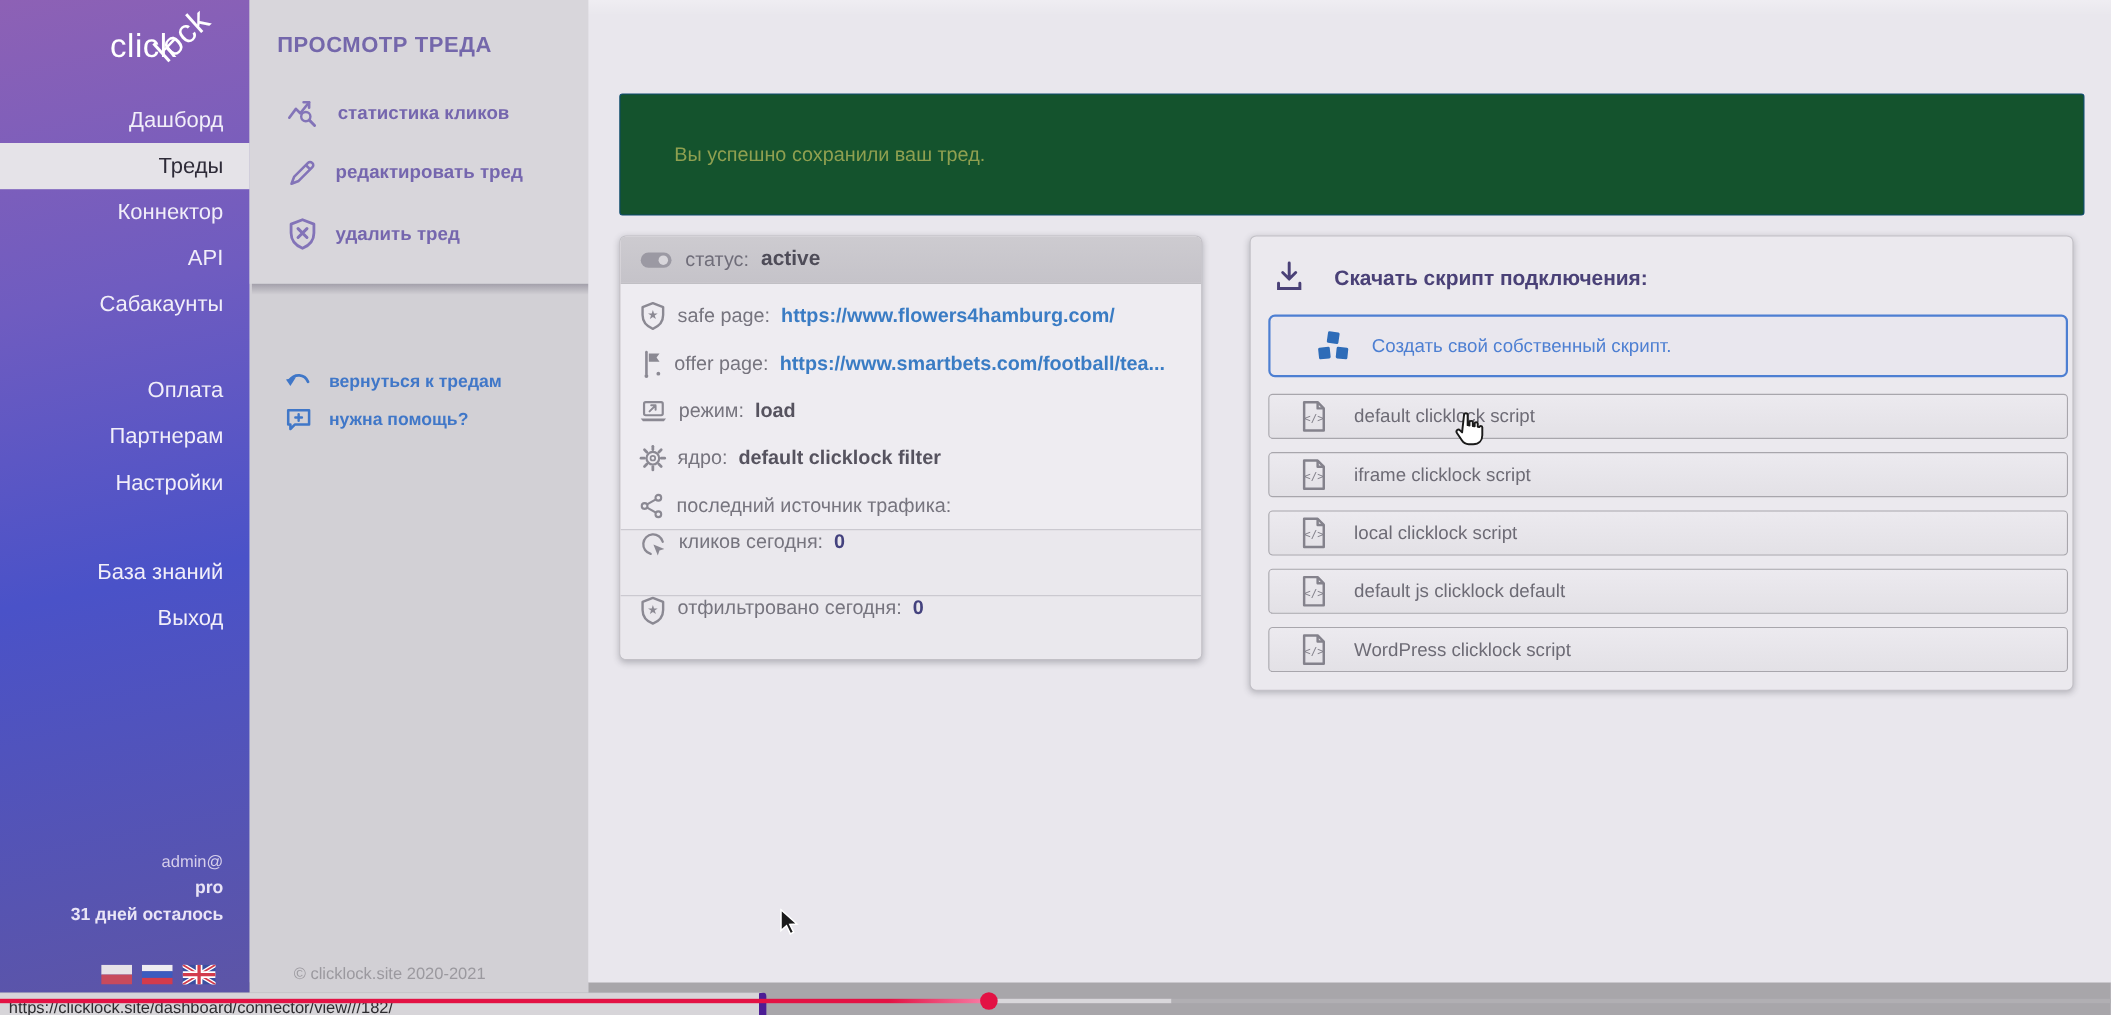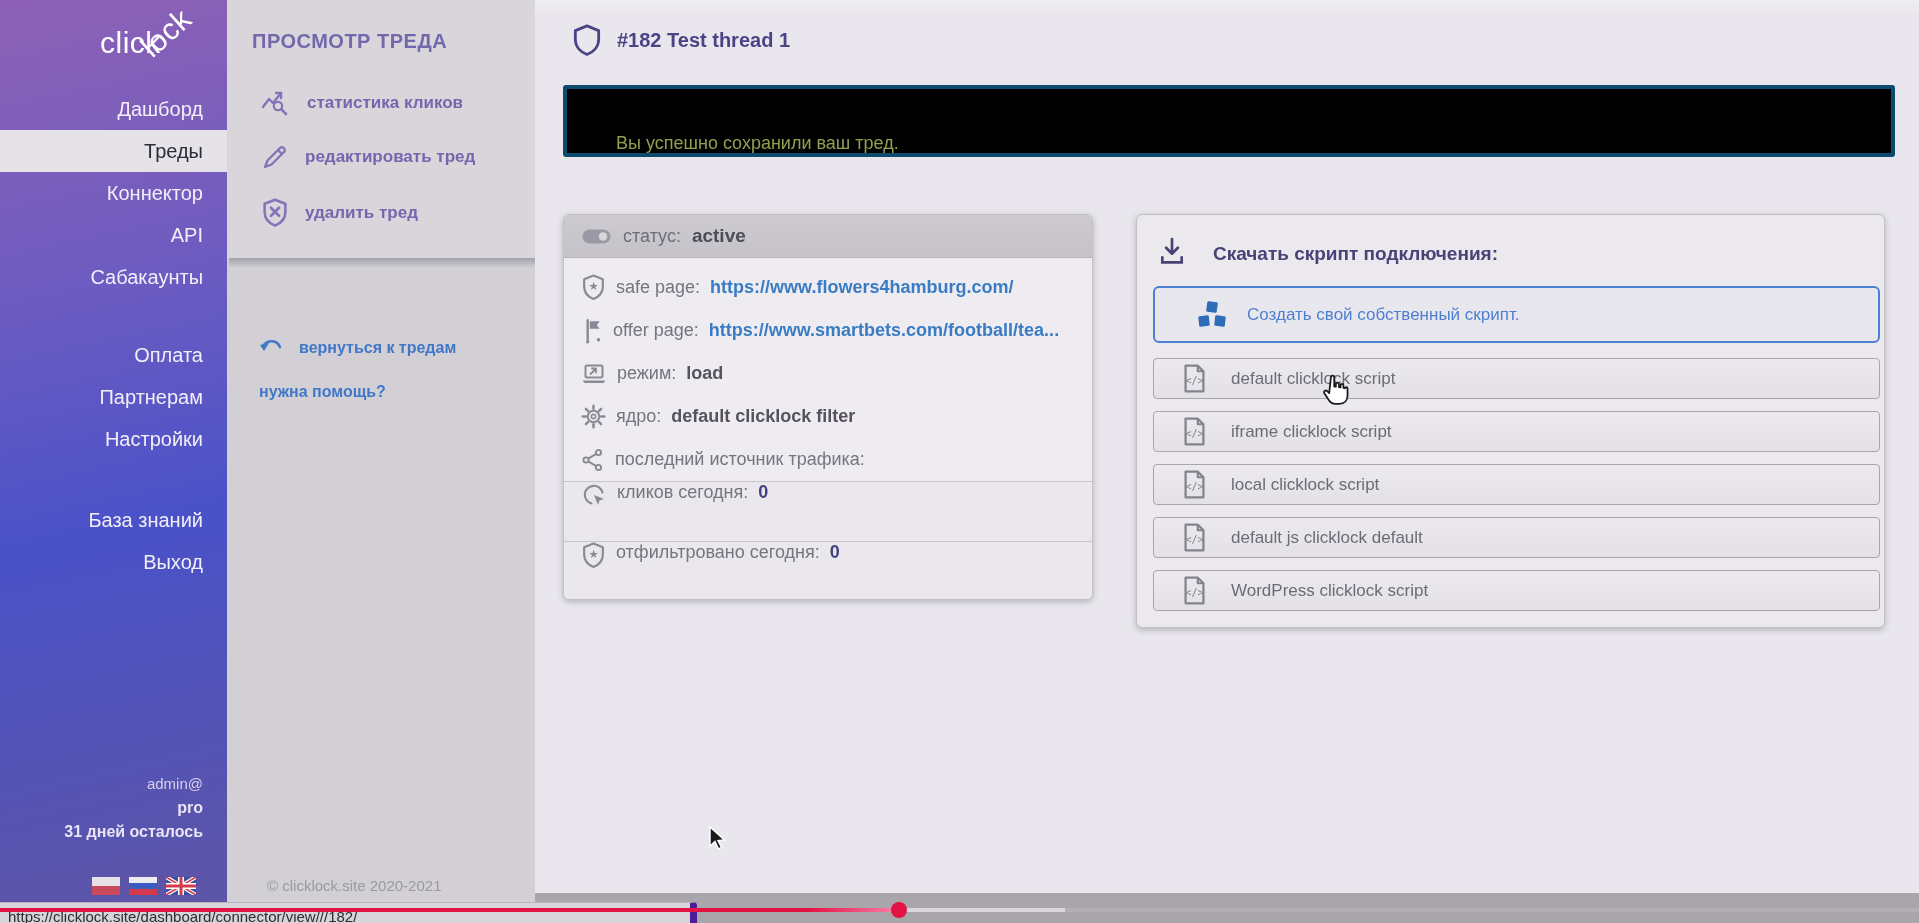--- a/index.html
+++ b/index.html
@@ -31,32 +31,32 @@
   .menu { position:absolute; left:227px; top:0; width:308px; height:908px; background:#d2d0d5; z-index:2; }
   .menu-top { position:absolute; left:0; top:0; width:308px; height:258px; background:#d8d6db; }
   .menu-shadow { position:absolute; left:2px; top:258px; width:306px; height:10px;
     background:linear-gradient(to bottom, rgba(75,70,90,.35), rgba(75,70,90,0)); }
   .menu-title { position:absolute; left:25px; top:30px; font-size:20px; font-weight:bold; color:#7467ab; letter-spacing:.5px; }
   .menu-action { position:absolute; left:34px; height:30px; display:flex; align-items:center; gap:16px; cursor:pointer; }
   .menu-action .lbl { font-size:17px; font-weight:bold; color:#7566ae;text-align:center; }
   .ma1 { top:88px; } .ma2 { top:142px; } .ma3 { top:198px; }
   .menu-link { position:absolute; left:32px; height:26px; display:flex; align-items:center; gap:14px; cursor:pointer; }
   .menu-link .lbl { font-size:16px; font-weight:bold; color:#4077c8; }
-  .ml1 { top:335px; } .ml2 { top:369px;flex-direction:column; }
+  .ml1 { top:335px; } .ml2 { top:369px; }
   .menu-copy { position:absolute; left:40px; top:877px; font-size:15px; color:#9b999f; }
 
   
   .main { position:absolute; left:535px; top:0; width:1384px; height:893px; background:#e9e7ed; z-index:2; }
   .main::before { content:""; position:absolute; left:0; top:0; width:100%; height:14px;
     background:linear-gradient(to bottom, rgba(255,255,255,.28), rgba(255,255,255,0)); }
   .page-head { position:absolute; left:38px; top:24px; display:flex; align-items:center; gap:16px; }
   .page-head h1 { font-size:20px; font-weight:bold; color:#4c4386; }
 
-  .alert { position:absolute; left:28px; top:85px; width:1332px; height:72px; background:#000000;
-    border:4px solid #0c4a6e; border-radius:3px; }
+  .alert { position:absolute; left:28px; top:85px; width:1332px; height:111px; background:#14532d;
+    border:1px solid #0c4a6e; border-radius:3px; }
   .alert span { position:absolute; left:49px; top:44px; font-size:18px; color:#8fa050; }
 
   
   .card { border:1px solid #c2c0c6; border-radius:6px; box-shadow:0 2px 6px rgba(60,60,70,.3); }
   .status-card { position:absolute; left:28px; top:214px; width:530px; height:386px; background:#eeecf1; overflow:hidden; }
   .sc-head { height:43px; background:linear-gradient(#cdcbd0,#c5c3c9); border-bottom:1px solid #b5b3b9;
     display:flex; align-items:center; padding-left:17px; gap:11px; }
   .sc-head .lbl { font-size:18px; color:#6f6d79; }
   .sc-head .val { font-size:19px; font-weight:bold; color:#4e4c58; }
   .sc-body { padding-top:8px; }
@@ -192,26 +192,20 @@
       <path d="M12.5 6.5 v6 M9.5 9.5 h6" stroke="#4077c8" stroke-width="2.2" stroke-linecap="round"></path>
     </svg>
     <span class="lbl">нужна помощь?</span>
   </div>
 
   <div class="menu-copy">© clicklock.site 2020-2021</div>
 </section>
 
 <main class="main">
 
-  <div class="page-head">
-    <svg width="28" height="33" viewBox="0 0 24 28">
-      <path d="M12 1.5 L22 5.5 v7.5 c0 6.5-4.5 11-10 13 C6.5 24 2 19.5 2 13 V5.5 Z" fill="none" stroke="#4c4386" stroke-width="2.4" stroke-linejoin="round"></path>
-    </svg>
-    <h1>#182 Test thread 1</h1>
-  </div>
 
   <div class="alert">
     <span>Вы успешно сохранили ваш тред.</span>
   </div>
 
   <div class="card status-card">
     <div class="sc-head">
       <svg width="31" height="17" viewBox="0 0 31 17">
         <rect x="1.5" y="1.5" width="28" height="14" rx="7" fill="#9b99a3"></rect>
         <circle cx="22" cy="8.5" r="4.3" fill="#d8d6db"></circle>

